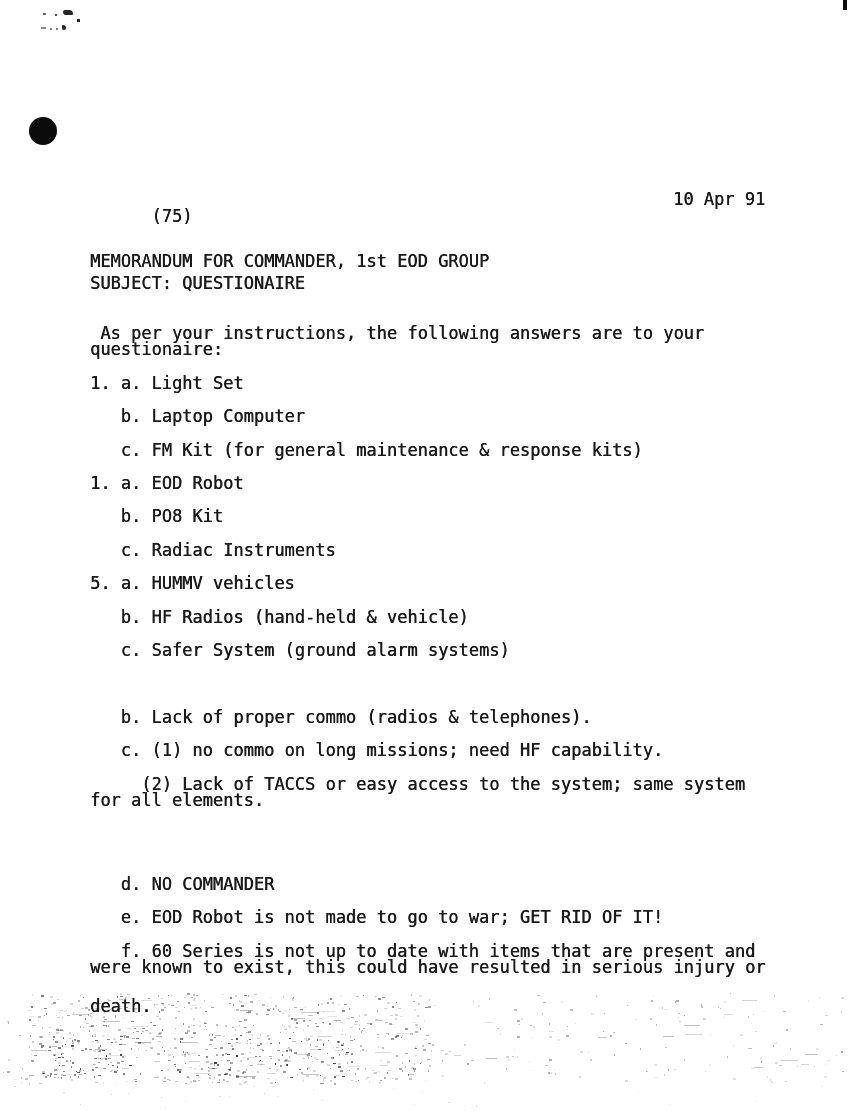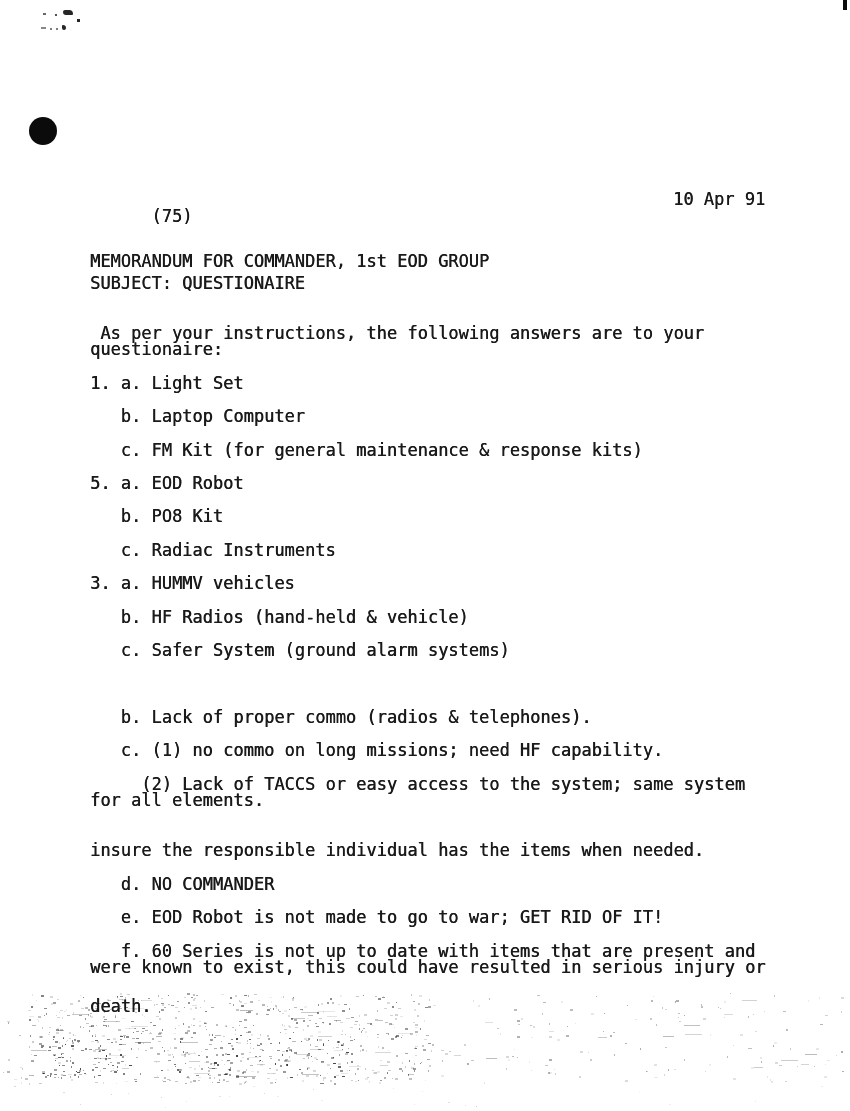--- a/index.html
+++ b/index.html
@@ -48,31 +48,30 @@
       <span class="date-span">10 Apr 91</span>
     </div>
 
   <div class="memo-line ink" style="top: 50.1px; margin-top: 12px;">MEMORANDUM FOR COMMANDER, 1st EOD GROUP</div>
       <div class="memo-line ink" style="top: 83.5px;">SUBJECT: QUESTIONAIRE</div>
       <div class="memo-line ink" style="top: 133.6px;"> As per your instructions, the following answers are to your</div>
       <div class="memo-line ink" style="top: 150.3px;">questionaire:</div>
       <div class="memo-line ink" style="top: 183.7px;">1. a. Light Set</div>
       <div class="memo-line ink" style="top: 217.1px;">   b. Laptop Computer</div>
       <div class="memo-line ink" style="top: 250.5px;">   c. FM Kit (for general maintenance &amp; response kits)</div>
-      <div class="memo-line ink" style="top: 283.9px;">5. a. EOD Robot</div>
+      <div class="memo-line ink" style="top: 283.9px;">1. a. EOD Robot</div>
       <div class="memo-line ink" style="top: 317.3px;">   b. PO8 Kit</div>
       <div class="memo-line ink" style="top: 350.7px;">   c. Radiac Instruments</div>
-      <div class="memo-line ink" style="top: 384.1px;">3. a. HUMMV vehicles</div>
+      <div class="memo-line ink" style="top: 384.1px;">5. a. HUMMV vehicles</div>
       <div class="memo-line ink" style="top: 450.9px;">   c. Safer System (ground alarm systems)</div>
       <div class="memo-line ink" style="top: 417.5px;">   b. HF Radios (hand-held &amp; vehicle)</div>
       <div class="memo-line ink" style="top: 517.7px;">   b. Lack of proper commo (radios &amp; telephones).</div>
       <div class="memo-line ink" style="top: 551.1px;">   c. (1) no commo on long missions; need HF capability.</div>
       <div class="memo-line ink" style="top: 584.5px;">     (2) Lack of TACCS or easy access to the system; same system</div>
       <div class="memo-line ink" style="top: 601.2px;">for all elements.</div>
-      <div class="memo-line ink" style="top: 651.3px;">insure the responsible individual has the items when needed.</div>
       <div class="memo-line ink" style="top: 684.7px;">   d. NO COMMANDER</div>
       <div class="memo-line ink" style="top: 718.1px;">   e. EOD Robot is not made to go to war; GET RID OF IT!</div>
       <div class="memo-line ink" style="top: 751.5px;">   f. 60 Series is not up to date with items that are present and</div>
       <div class="memo-line ink" style="top: 768.2px;">were known to exist, this could have resulted in serious injury or</div>
       <div class="memo-line ink" style="top: 807px;">death.</div>
     </div>
 
   <div class="noise-band">
       <i class="speck" style="left:235.7px;top:1075.3px;width:3px;height:2px;background:rgba(15,15,15,0.38)"></i>
       <i class="speck" style="left:83.0px;top:997.4px;width:1px;height:1px;background:rgba(15,15,15,0.52)"></i>

